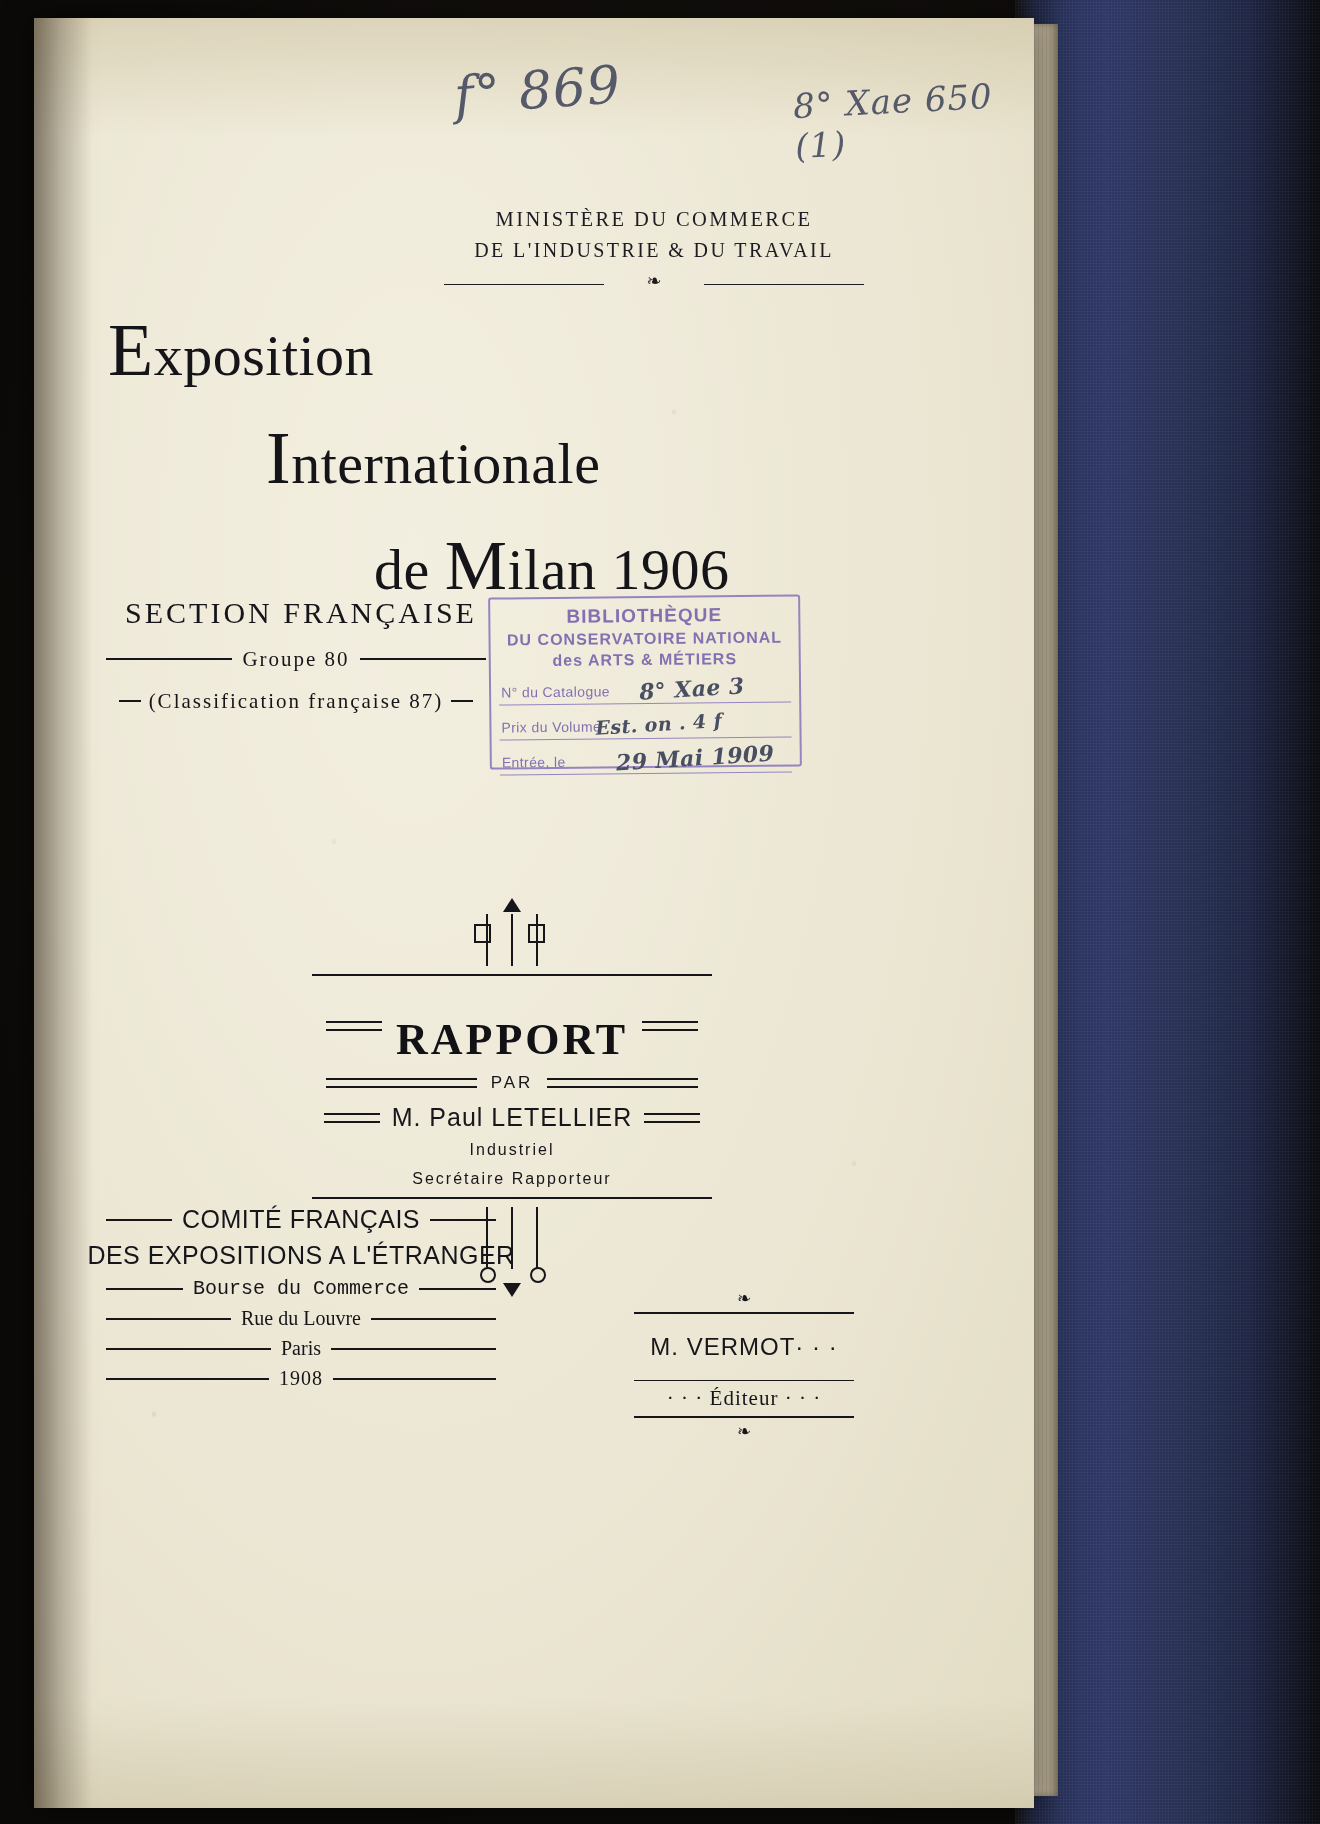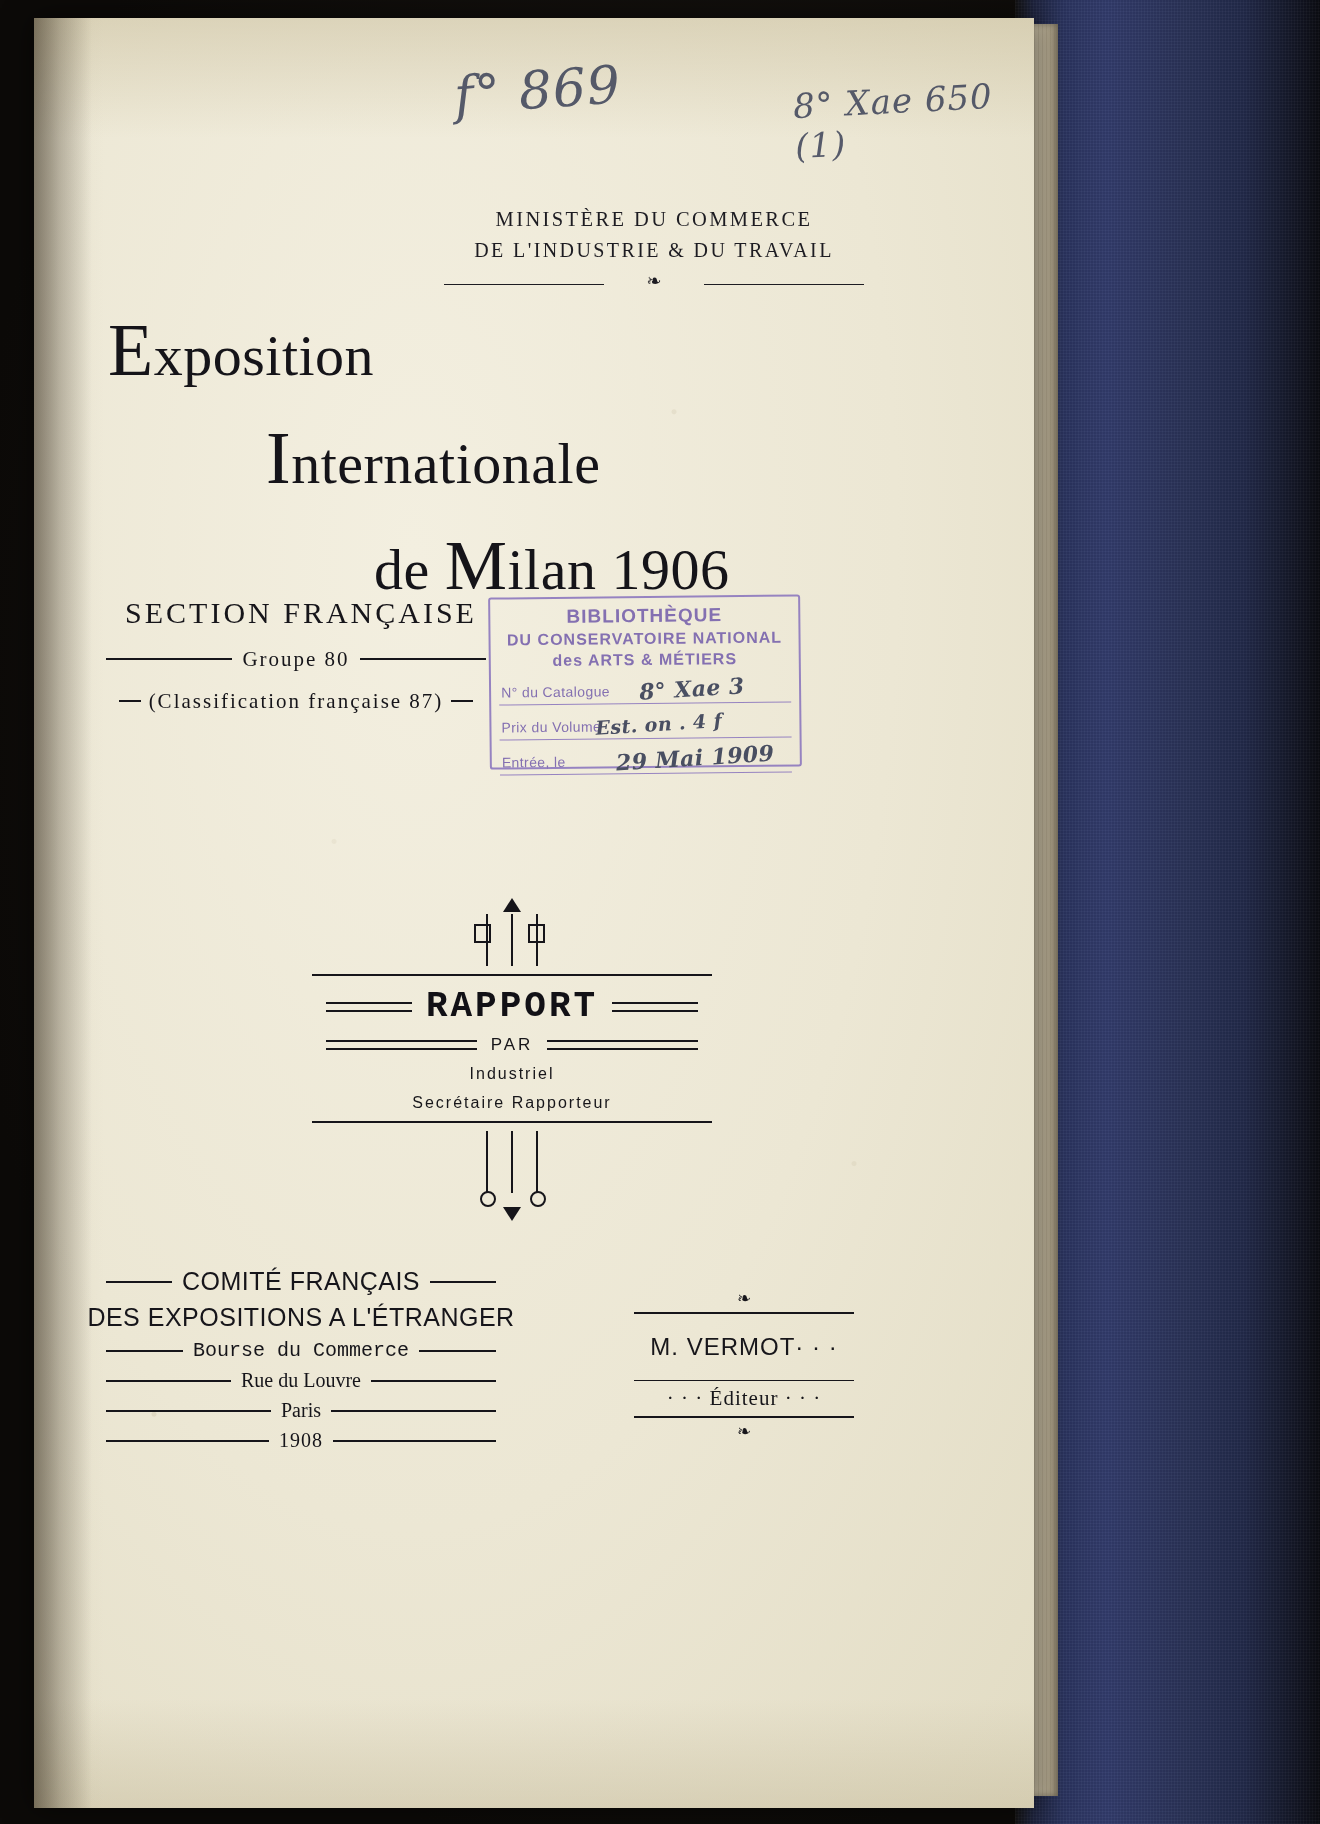--- a/index.html
+++ b/index.html
@@ -344,26 +344,27 @@
   }
   .rapport-title-row {
     position: relative;
     display: flex;
     align-items: center;
     justify-content: center;
     margin: 10px 0 6px 0;
   }
   .rapport-title-row .seg { flex: 1 1 auto; height: 0; border-top: 2px solid #16151a; border-bottom: 2px solid #16151a; height: 6px; margin: 0 14px; }
   #rapport-title {
-    font-family: Liberation Mono, monospace;
-    font-size: 36px;
+    font-family: Liberation Serif, serif;
+    font-size: 44px;
     font-weight: bold;
     letter-spacing: 3px;
     white-space: nowrap;
     color: #121116;
+    margin-top: 28px;
   }
   .par-row {
     position: relative;
     display: flex;
     align-items: center;
     justify-content: center;
     margin: 8px 0;
   }
   .par-row .seg { flex: 1 1 auto; height: 6px; border-top: 2px solid #16151a; border-bottom: 2px solid #16151a; margin: 0 14px; }
   #rapport-par {
@@ -429,21 +430,21 @@
     width: 0; height: 0;
     border-left: 9px solid transparent;
     border-right: 9px solid transparent;
     border-top: 14px solid #16151a;
   }
 
   
   .comite {
     position: absolute;
     left: 62px;
-    top: 1242px;
+    top: 1180px;
     width: 410px;
     text-align: right;
   }
   .comite .row {
     display: flex;
     align-items: center;
     justify-content: center;
     margin: 7px 0;
   }
   .comite .row .seg { flex: 1 1 auto; height: 2px; background: #16151a; margin: 0 10px; }
@@ -577,20 +578,25 @@
         </div>
         <div class="rule-full"></div>
         <div class="rapport-title-row">
           <span class="seg"></span>
           <span id="rapport-title">RAPPORT</span>
           <span class="seg"></span>
         </div>
         <div class="par-row">
           <span class="seg"></span>
           <span id="rapport-par">PAR</span>
+          <span class="seg"></span>
+        </div>
+        <div class="author-row">
+          <span class="seg"></span>
+          <span id="rapport-author">M. Paul LETELLIER</span>
           <span class="seg"></span>
         </div>
         <div class="small-row">
           <span class="seg"></span>
           <span class="txt">Industriel</span>
           <span class="seg"></span>
         </div>
         <div class="small-row">
           <span class="seg"></span>
           <span class="txt">Secrétaire Rapporteur</span>

